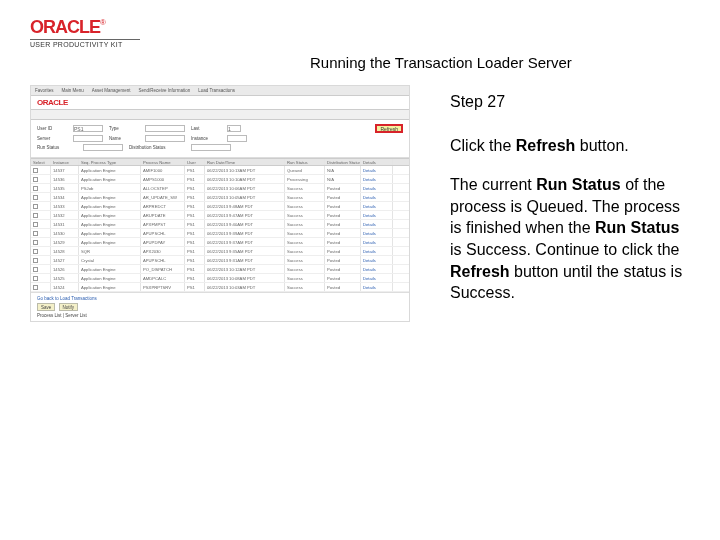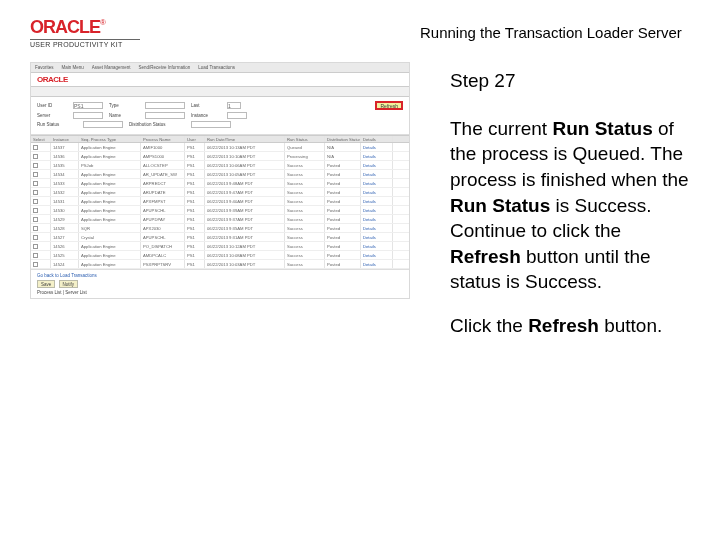--- a/index.html
+++ b/index.html
@@ -1,18 +1,18 @@
 <!DOCTYPE html>
 <html><head>
 <meta charset="utf-8">
 <style>
   * { margin:0; padding:0; box-sizing:border-box; }
   html,body { width:720px; height:540px; font-family:Arial,Helvetica,sans-serif; background:#fff; color:#000; }
   .page { width:720px; height:540px; position:relative; }
-  .header { display:flex; align-items:flex-start; padding:18px 30px 8px 30px; }
+  .header { display:flex; align-items:flex-start; padding:18px 30px 8px 30px;flex-direction:column; }
   .logo-block { width:110px; }
   .logo-oracle { font-family:"Arial Black",Arial,sans-serif; font-weight:900; font-size:18px; color:#d8232a; letter-spacing:-1px; line-height:1; }
   .logo-r { font-size:8px; vertical-align:top; color:#d8232a; }
   .logo-rule { height:1px; background:#666; margin:2px 0 1px 0; }
   .logo-sub { font-size:7px; letter-spacing:0.3px; color:#333; }
   .title { flex:1; text-align:left; font-size:15px; padding-top:6px; padding-left:280px; }
   .body { display:flex; padding:6px 30px 0 30px; }
   .screenshot-col { width:380px; }
   .ss { width:380px; border:1px solid #d9d9d9; background:#f6f6f6; font-size:5px; color:#666; }
   .ss-menubar { background:#eaeaea; height:10px; border-bottom:1px solid #ccc; display:flex; align-items:center; padding:0 4px; gap:8px; font-size:4.5px; color:#555; }
@@ -25,21 +25,21 @@
   .ss-input { height:7px; border:1px solid #bbb; background:#fff; }
   .ss-refresh { display:inline-block; border:2px solid #d8232a; padding:0 3px; height:9px; line-height:7px; font-size:5px; background:#f2f2a0; color:#333; }
   .ss-table { background:#fff; }
   .ss-th { display:flex; background:#e6e6e6; border-top:1px solid #ccc; border-bottom:1px solid #ccc; height:8px; align-items:center; }
   .ss-th > div, .ss-tr > div { font-size:4.2px; padding:0 2px; overflow:hidden; white-space:nowrap; border-right:1px solid #e4e4e4; height:100%; display:flex; align-items:center; }
   .ss-tr { display:flex; height:9px; border-bottom:1px solid #eee; background:#fff; }
   .c0{width:20px} .c1{width:28px} .c2{width:62px} .c3{width:44px} .c4{width:20px} .c5{width:80px} .c6{width:40px} .c7{width:36px} .c8{width:32px}
   .c8 a{ color:#2a5db0; }
   .ss-footer { background:#fff; padding:3px 6px; border-top:1px solid #ddd; font-size:4.5px; color:#444; }
   .ss-btn { display:inline-block; border:1px solid #bba; background:#f4f0c8; padding:0 3px; height:8px; line-height:7px; margin-right:2px; }
-  .text-col { flex:1; padding-left:40px; padding-top:6px; font-size:19px; line-height:1.35; }
+  .text-col { flex:1; padding-left:40px; padding-top:6px; font-size:16px; line-height:1.35; }
   .step { margin-bottom:22px; }
   .para { margin-bottom:18px; }
   b { font-weight:bold; }
 </style>
 </head>
 <body>
 
 <div class="page">
 
   <div class="header">
@@ -325,21 +325,21 @@
           <span class="ss-btn">Save</span>
           <span class="ss-btn">Notify</span>
           <div style="margin-top:2px;">Process List | Server List</div>
         </div>
       </div>
     </div>
 
     <div class="text-col">
       <div class="step">Step 27</div>
       <div class="para">
+        <span>Click the </span><b>Refresh</b><span> button.</span>
+      </div>
+      <div class="para">
         <span>The current </span><b>Run Status</b><span> of the process is Queued. The process is finished when the </span><b>Run Status</b><span> is Success. Continue to click the </span><b>Refresh</b><span> button until the status is Success.</span>
       </div>
-      <div class="para">
-        <span>Click the </span><b>Refresh</b><span> button.</span>
-      </div>
     </div>
 
   </div>
 </div>
 
 </body></html>

